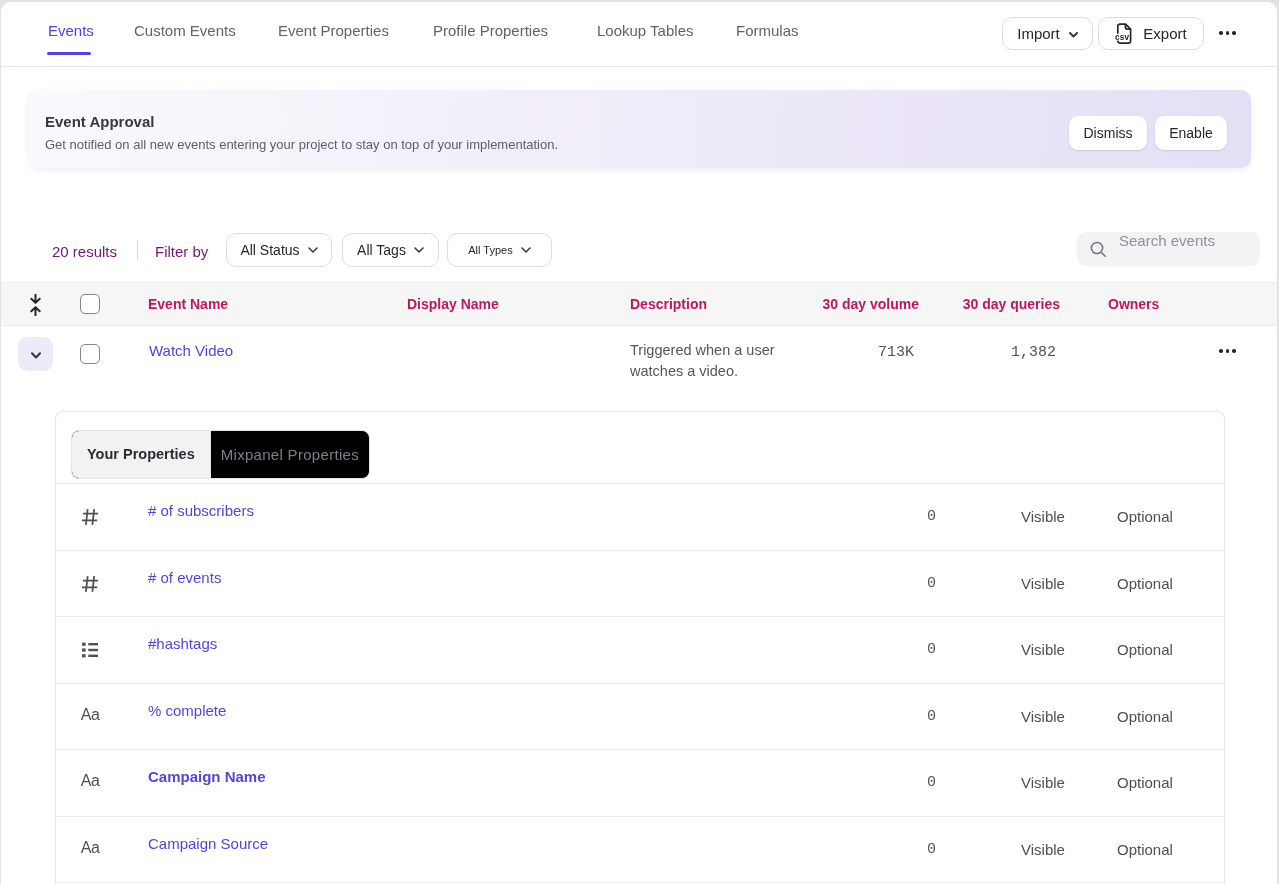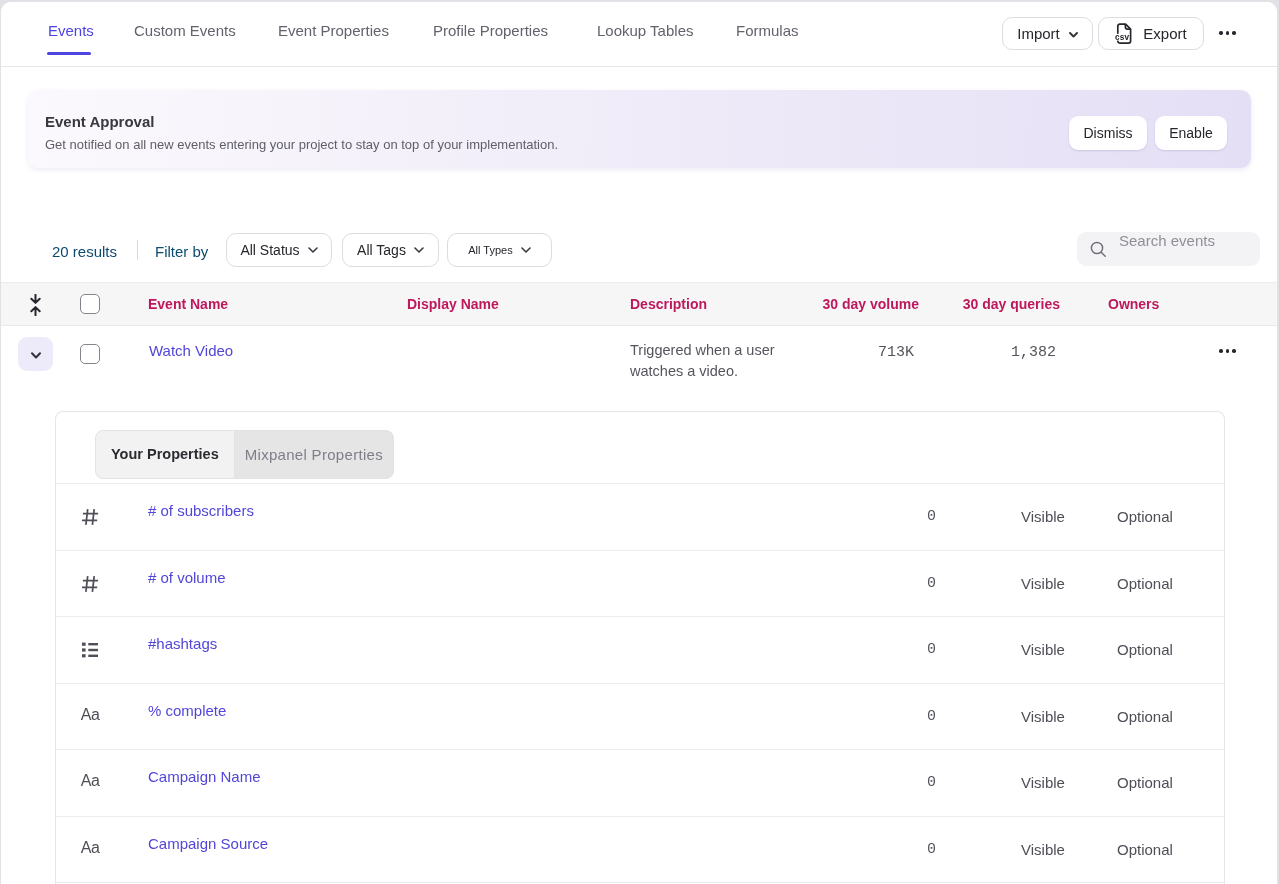--- a/index.html
+++ b/index.html
@@ -17,39 +17,39 @@
 
   
   .banner { left:28px; top:90px; width:1223px; height:78px; border-radius:10px;
     background:linear-gradient(93deg,#fbf9fd 0%, #efeaf8 55%, #e5dff6 100%);
     box-shadow:0 2px 5px rgba(80,60,140,0.10); }
   .banner h3 { position:absolute; left:17px; top:23px; font-size:15px; color:#38383f; font-weight:bold; }
   .banner p  { position:absolute; left:17px; top:47px; font-size:13px; color:#5e5e68; }
   .wbtn { position:absolute; top:26px; height:34px; background:#fff; border-radius:9px; display:flex; align-items:center; justify-content:center; font-size:14px; color:#26262c; box-shadow:0 1px 2px rgba(60,45,111,0.15); }
 
   
-  .ftxt { font-size:15px; color:#0c4a6e;text-align:center; }
+  .ftxt { font-size:15px; color:#701a75;text-align:center; }
   .vsep { left:137px; top:240px; width:1px; height:20px; background:#d9d9de; }
   .fbtn { top:233px; height:34px; }
   .search { left:1077px; top:232px; width:183px; height:34px; background:#f3f3f5; border-radius:9px; display:flex; align-items:flex-start; }
   .search span { margin-left:42px; font-size:15px; color:#8f8f98; }
 
   
   .thead { left:1px; top:282px; width:1276px; height:44px; background:#f6f6f7; border-top:1px solid #ededf0; border-bottom:1px solid #e9e9ec; }
   .th { position:absolute; top:296px; font-size:14px; font-weight:bold; color:#be185d; white-space:nowrap; }
   .checkbox { position:absolute; width:20px; height:20px; border:1.5px solid #84848c; border-radius:5px; background:#fff; }
   .chevbtn { left:18px; top:337px; width:35px; height:34px; background:#edebfa; border-radius:9px; display:flex; align-items:center; justify-content:center; }
   .link { color:#5246d9; }
   .mono { font-family:"Liberation Mono", monospace; font-size:15px; color:#54545d; }
   .dots { display:flex; gap:3px; align-items:center; }
   .dots i { width:3.6px; height:3.6px; border-radius:50%; background:#26262c; }
 
   
   .panel { left:55px; top:411px; width:1170px; height:473px; border:1px solid #e6e6e9; border-bottom:none; border-radius:8px 8px 0 0; background:#fff; }
-  .seg { position:absolute; left:15px; top:17.5px; height:49px; display:flex; border:1px solid #e3e3e6; border-radius:8px; overflow:hidden; background:#e5e5e5;margin-left:24px; }
+  .seg { position:absolute; left:15px; top:17.5px; height:49px; display:flex; border:1px solid #e3e3e6; border-radius:8px; overflow:hidden; background:#000000; }
   .seg .s1 { padding:0 15px; display:flex; align-items:center; background:#f2f2f3; font-weight:bold; font-size:14.5px; color:#2b2b31; border-right:1px solid #e3e3e6; }
   .seg .s2 { padding:12px 10px; display:flex; align-items:center; font-size:15px; letter-spacing:0.3px; color:#7e7e88; }
   .prow { position:absolute; left:0; width:1168px; height:67px; border-top:1px solid #ececef; }
   .picon { position:absolute; left:20px; top:0; width:28px; height:66px; display:flex; align-items:center; justify-content:center; color:#4f4f58; }
   .pname { position:absolute; left:92px; font-size:15px; color:#5246d9; }
   .pzero { position:absolute; left:820px; width:60px; text-align:right; font-family:"Liberation Mono", monospace; font-size:15px; color:#54545d; }
   .pvis { position:absolute; left:965px; font-size:15px; color:#4e4e57; }
   .popt { position:absolute; left:1061px; font-size:15px; color:#4e4e57; }
 </style>
 </head>
@@ -161,21 +161,21 @@
     <div class="pzero" style="top:24px;">0</div>
     <div class="pvis" style="top:24px;">Visible</div>
     <div class="popt" style="top:24px;">Optional</div>
   </div>
   <div class="prow" style="top:137.5px;">
     <div class="picon">
         <svg width="18" height="18" viewBox="0 0 18 18">
         <path d="M6.7 1.2L4.9 16.8M13.2 1.2l-1.8 15.6M1.9 5.6h15.2M1 12.4h15.2" fill="none" stroke="#4f4f58" stroke-width="1.75"></path>
       </svg>
       </div>
-    <div class="pname" style="top:18px;"># of volume</div>
+    <div class="pname" style="top:18px;"># of events</div>
     <div class="pzero" style="top:24px;">0</div>
     <div class="pvis" style="top:24px;">Visible</div>
     <div class="popt" style="top:24px;">Optional</div>
   </div>
   <div class="prow" style="top:204px;">
     <div class="picon">
       <svg width="16" height="16" viewBox="0 0 16 16">
         <rect x="0" y="0.6" width="3.6" height="3.2" fill="#4f4f58"></rect>
           <rect x="0" y="6.4" width="3.6" height="3.2" fill="#4f4f58"></rect>
           <rect x="0" y="12.2" width="3.6" height="3.2" fill="#4f4f58"></rect>
@@ -191,21 +191,21 @@
   </div>
   <div class="prow" style="top:270.5px;">
     <div class="picon" style="font-size:16px; letter-spacing:-0.5px; padding-bottom:4px;">Aa</div>
     <div class="pname" style="top:18px;">% complete</div>
     <div class="pzero" style="top:24px;">0</div>
     <div class="pvis" style="top:24px;">Visible</div>
     <div class="popt" style="top:24px;">Optional</div>
   </div>
   <div class="prow" style="top:337px;">
     <div class="picon" style="font-size:16px; letter-spacing:-0.5px; padding-bottom:4px;">Aa</div>
-    <div class="pname" style="top:18px;">Campaign Name</div>
+    <div class="pname" style="top:18px;font-weight:bold;">Campaign Name</div>
     <div class="pzero" style="top:24px;">0</div>
     <div class="pvis" style="top:24px;">Visible</div>
     <div class="popt" style="top:24px;">Optional</div>
   </div>
   <div class="abs" style="left:0; top:469.5px; width:1168px; border-top:1px solid #ececef;"></div>
   <div class="prow" style="top:403.5px;">
     <div class="picon" style="font-size:16px; letter-spacing:-0.5px; padding-bottom:4px;">Aa</div>
     <div class="pname" style="top:18px;">Campaign Source</div>
     <div class="pzero" style="top:24px;">0</div>
     <div class="pvis" style="top:24px;">Visible</div>

